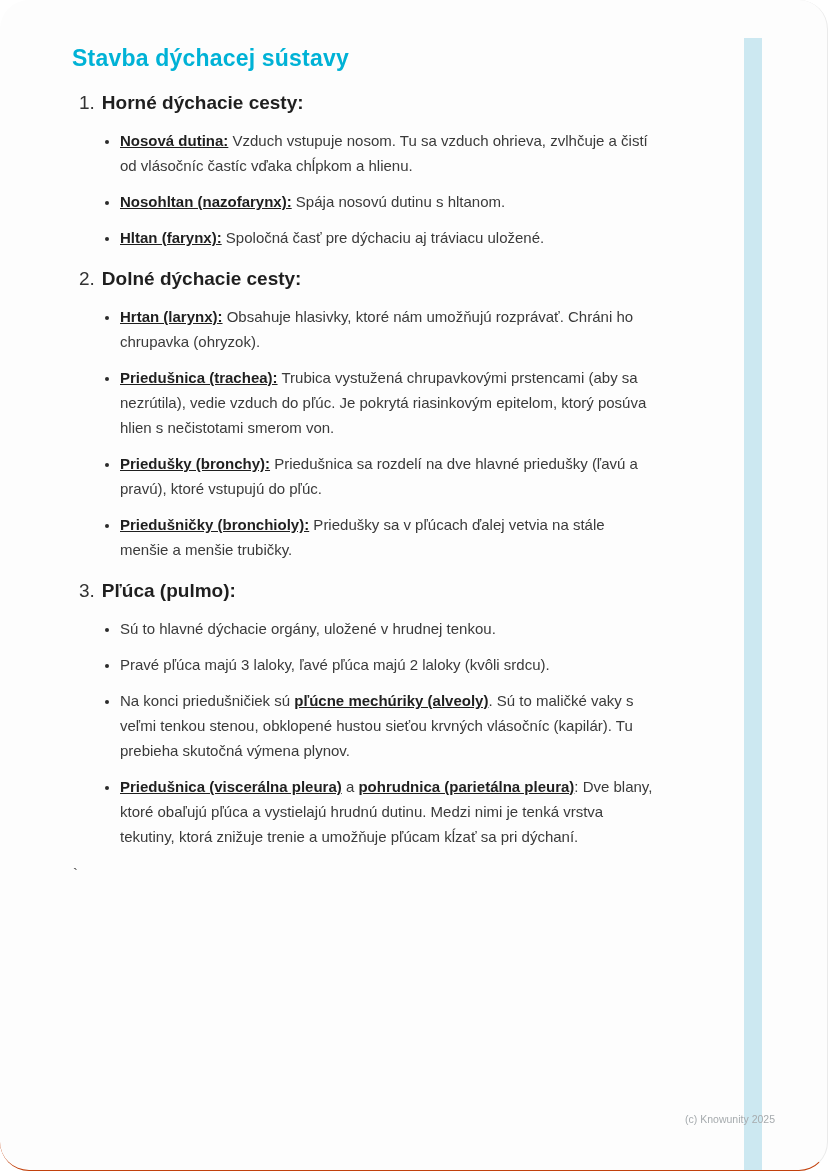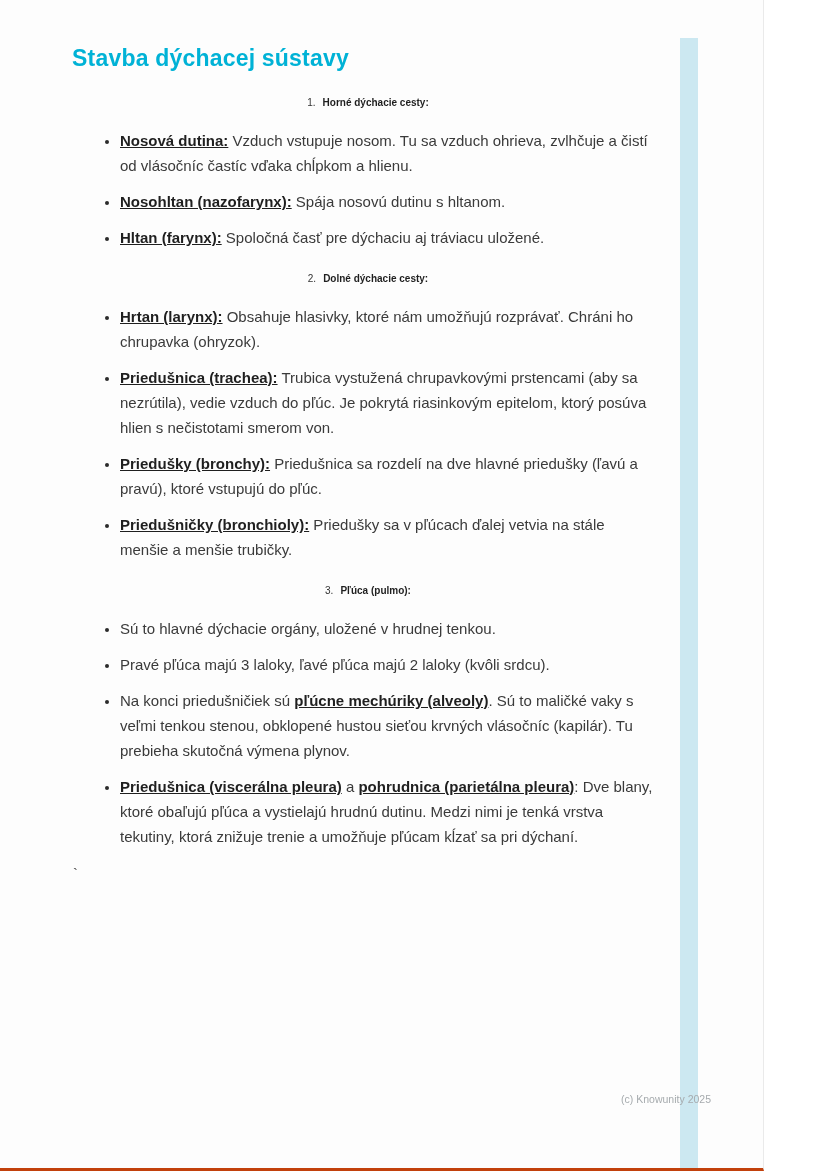--- a/index.html
+++ b/index.html
@@ -3,27 +3,28 @@
 <meta charset="utf-8">
 <style>
   html, body { margin: 0; padding: 0; }
   body {
     background: #ffffff;
     font-family: "Liberation Sans", "DejaVu Sans", sans-serif;
     -webkit-font-smoothing: antialiased;
   }
   .page {
     position: relative;
-    width: 764px;
+    width: 828px;
     height: 1171px;
     box-sizing: border-box;
     background: #fdfdfd;
     border-right: 1px solid #eaeaea;
-    border-bottom: 3px solid #c2410c;
+    border-bottom: 1px solid #c2410c;
     overflow: hidden;
+    border-radius: 29px;
   }
   .accent-bar {
     position: absolute;
     top: 38px;
     bottom: 0;
     right: 65px;
     width: 18px;
     background: var(--sidebar, #cce8f1);
   }
   .content {
@@ -34,26 +35,25 @@
   }
   h1.title {
     margin: 0 0 18px 0;
     font-size: 23px;
     line-height: 28px;
     font-weight: 700;
     color: var(--accent, #00b2d6);
     letter-spacing: 0.2px;
   }
   .sec-head {
-    font-size: 10px;
+    font-size: 19px;
     line-height: 25px;
     padding-left: 7px;
     margin-bottom: 13px;
     color: #333333;
-    text-align: center;
   }
   .sec-num { margin-right: 7px; color: #333333; }
   .sec-title { font-weight: 700; color: #1f1f1f; }
   ul.bullets {
     list-style: disc outside;
     margin: 0 0 16px 0;
     padding-left: 48px;
   }
   li.bullet {
     font-size: 15px;
@@ -66,21 +66,21 @@
   .seg-i { }
   .stray {
     margin-top: 10px;
     padding-left: 1px;
     font-size: 15px;
     color: #444444;
   }
   .footer {
     position: absolute;
     right: 52px;
-    bottom: 63px;
+    bottom: 45px;
     font-size: 10.5px;
     color: #a6abae;
     z-index: 2;
   }
 </style>
 </head>
 <body>
 
 <div class="page">
   <div class="accent-bar"></div>

